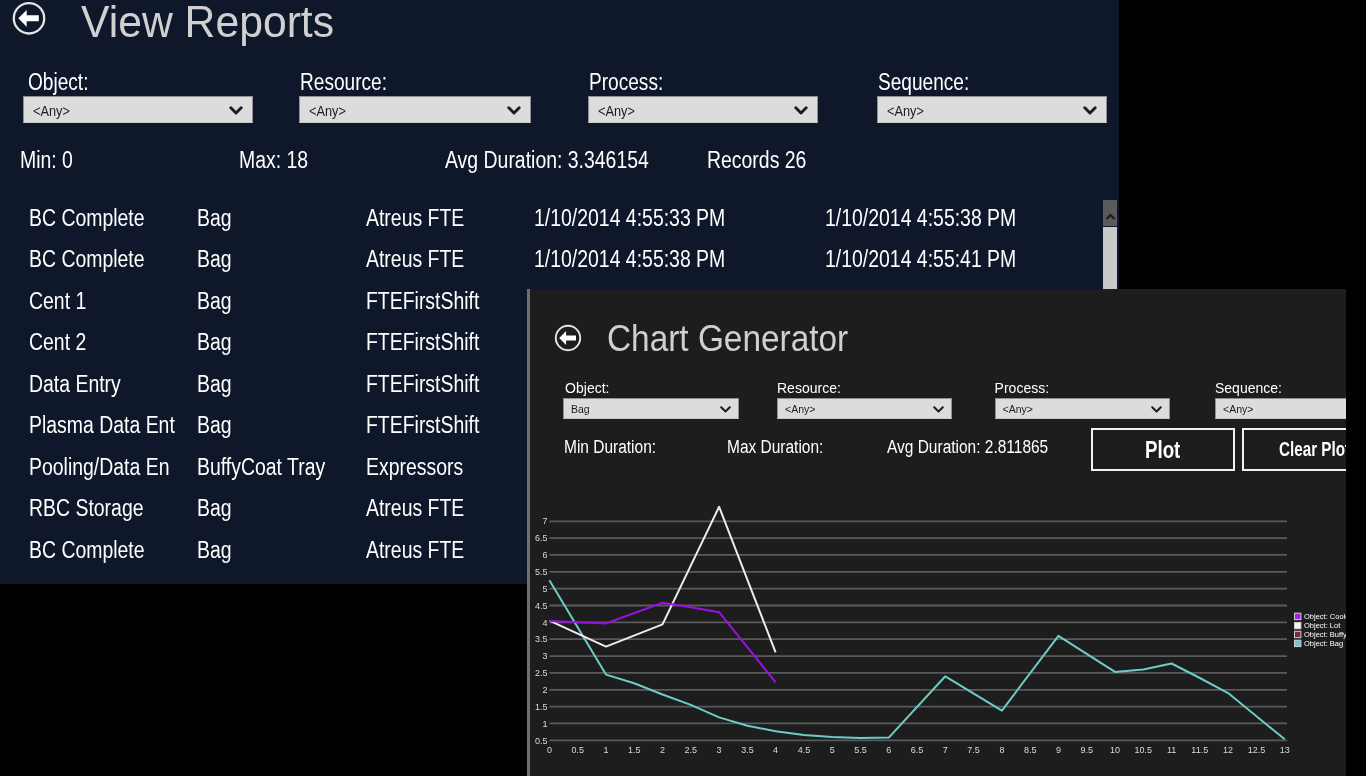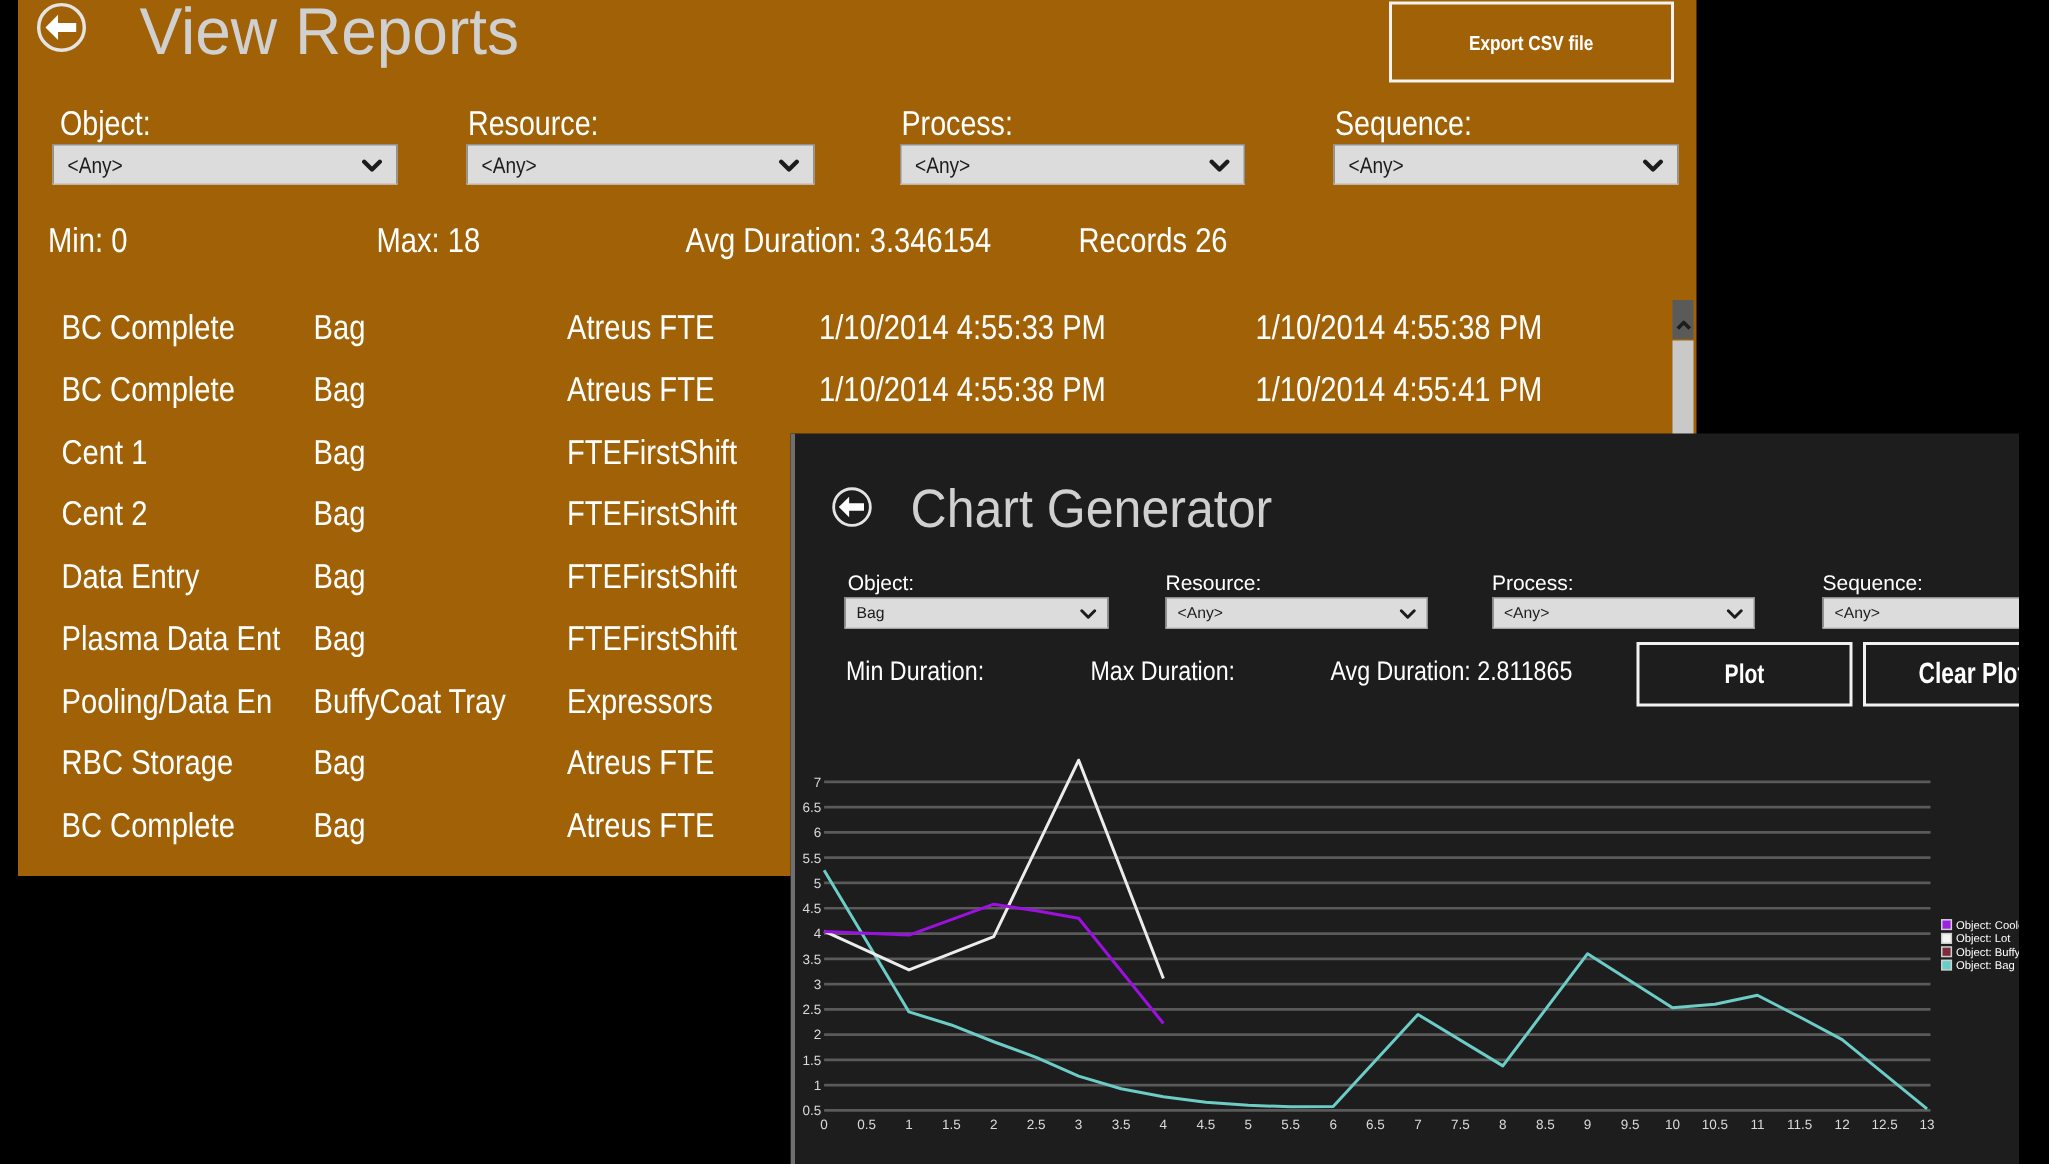--- a/index.html
+++ b/index.html
@@ -2,21 +2,21 @@
 <html><head>
 <meta charset="utf-8">
 <style>
 *{margin:0;padding:0;box-sizing:border-box}
 html,body{width:1366px;height:776px;background:#000;overflow:hidden;
  font-family:"Liberation Sans",sans-serif;}
 .a{position:absolute}
 .t{position:absolute;line-height:1;white-space:nowrap}
 .sx{transform-origin:0 0;}
 .btn .in{display:block;transform-origin:50% 50%;}
-#vr{position:absolute;left:12px;top:0;width:1119px;height:584px;background:#a16207;overflow:hidden}
+#vr{position:absolute;left:0;top:0;width:1119px;height:584px;background:#0f172a;overflow:hidden}
 #cg{position:absolute;left:527px;top:289px;width:819px;height:487px;background:#1d1d1d;overflow:hidden}
 .dd{position:absolute;background:#dcdcdc;border:1px solid #909090;border-bottom-color:#c9c9c9}
 .dd .lbl{position:absolute;color:#1c1c1c}
 .btn{position:absolute;border:2px solid #f2f2f2;color:#fff;font-weight:bold;display:flex;align-items:center;justify-content:center}
 .row span{position:absolute;line-height:1;white-space:nowrap}
 </style>
 </head>
 <body>
 
 <div id="vr">
@@ -56,23 +56,20 @@
     <svg class="a" style="right:9px;top:9px" width="14" height="9" viewBox="0 0 14 9">
         <path d="M1.8 1.8 L7 7 L12.2 1.8" fill="none" stroke="#1c1c1c" stroke-width="2.9" stroke-linecap="round" stroke-linejoin="round"></path>
       </svg>
   </div>
 
   <div class="t sx" style="left:20px;top:148.5px;font-size:23px;color:#fff;transform:scaleX(.845)">Min: 0</div>
   <div class="t sx" style="left:239px;top:148.5px;font-size:23px;color:#fff;transform:scaleX(.845)">Max: 18</div>
   <div class="t sx" style="left:445px;top:148.5px;font-size:23px;color:#fff;transform:scaleX(.845)">Avg Duration: 3.346154</div>
   <div class="t sx" style="left:707px;top:148.5px;font-size:23px;color:#fff;transform:scaleX(.845)">Records 26</div>
 
-  <div class="btn" style="left:913.5px;top:1px;width:190px;height:54px;font-size:13.5px">
-      <span class="in" style="transform:scaleX(.85)">Export CSV file</span>
-    </div>
 
   <div id="rows">
       <div class="row">
         <span style="left:29px;top:206.9px;font-size:23px;color:#fff;transform:scaleX(.845);transform-origin:0 0">BC Complete</span>
         <span style="left:197px;top:206.9px;font-size:23px;color:#fff;transform:scaleX(.845);transform-origin:0 0">Bag</span>
         <span style="left:366px;top:206.9px;font-size:23px;color:#fff;transform:scaleX(.845);transform-origin:0 0">Atreus FTE</span>
         <span style="left:534px;top:206.9px;font-size:23px;color:#fff;transform:scaleX(.845);transform-origin:0 0">1/10/2014 4:55:33 PM</span>
         <span style="left:825px;top:206.9px;font-size:23px;color:#fff;transform:scaleX(.845);transform-origin:0 0">1/10/2014 4:55:38 PM</span>
       </div>
       <div class="row">
@@ -178,21 +175,21 @@
       </svg>
   </div>
   <div class="dd" style="left:688px;top:108.7px;width:176px;height:21px">
     <div class="lbl t" style="left:7px;top:5.5px;font-size:10.5px">&lt;Any&gt;</div>
   </div>
 
   <div class="t sx" style="left:37px;top:148.8px;font-size:18px;color:#fff;transform:scaleX(.86)">Min Duration:</div>
   <div class="t sx" style="left:200.4px;top:148.8px;font-size:18px;color:#fff;transform:scaleX(.86)">Max Duration:</div>
   <div class="t sx" style="left:360px;top:148.8px;font-size:18px;color:#fff;transform:scaleX(.86)">Avg Duration: 2.811865</div>
 
-  <div class="btn" style="left:563.5px;top:139px;width:144.5px;height:43px;font-size:18px">
+  <div class="btn" style="left:563.5px;top:139px;width:144.5px;height:43px;font-size:24px">
       <span class="in" style="transform:scaleX(.78)">Plot</span>
     </div>
   <div class="btn" style="left:715.3px;top:139px;width:145px;height:43px;font-size:19.5px">
       <span class="in" style="transform:scaleX(.78)">Clear Plot</span>
     </div>
 
   <svg id="chart" class="a" style="left:0;top:0" width="819" height="487" viewBox="0 0 819 487">
       <line x1="22.4" y1="451.3" x2="760" y2="451.3" stroke="#5a5a5a" stroke-width="1.8"></line>
       <line x1="22.4" y1="434.4" x2="760" y2="434.4" stroke="#5a5a5a" stroke-width="1.8"></line>
       <line x1="22.4" y1="417.6" x2="760" y2="417.6" stroke="#5a5a5a" stroke-width="1.8"></line>

